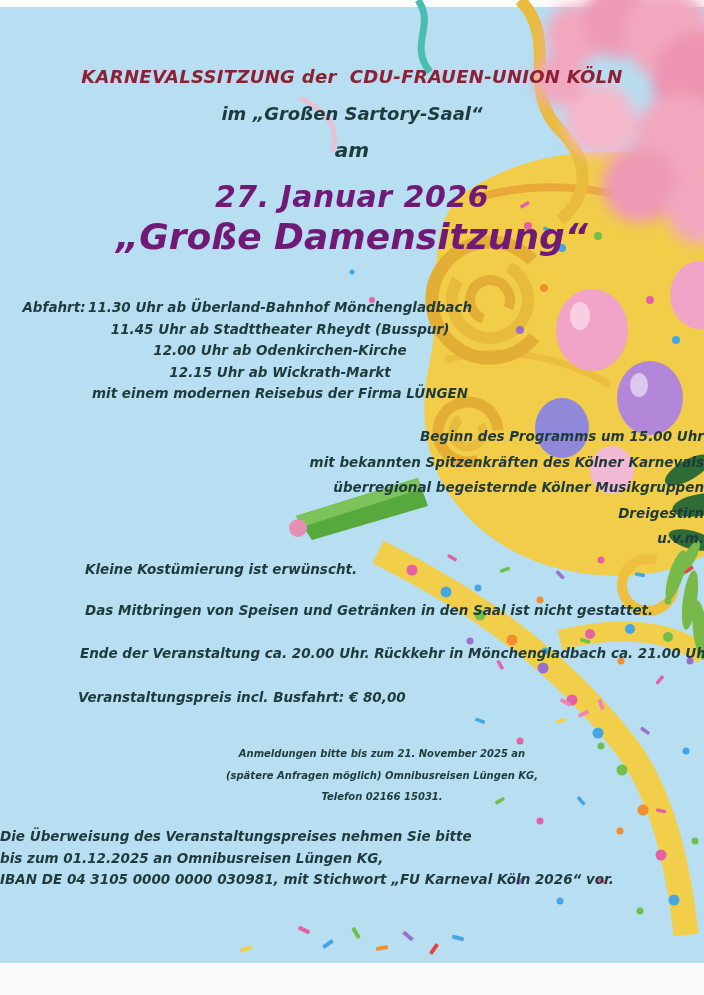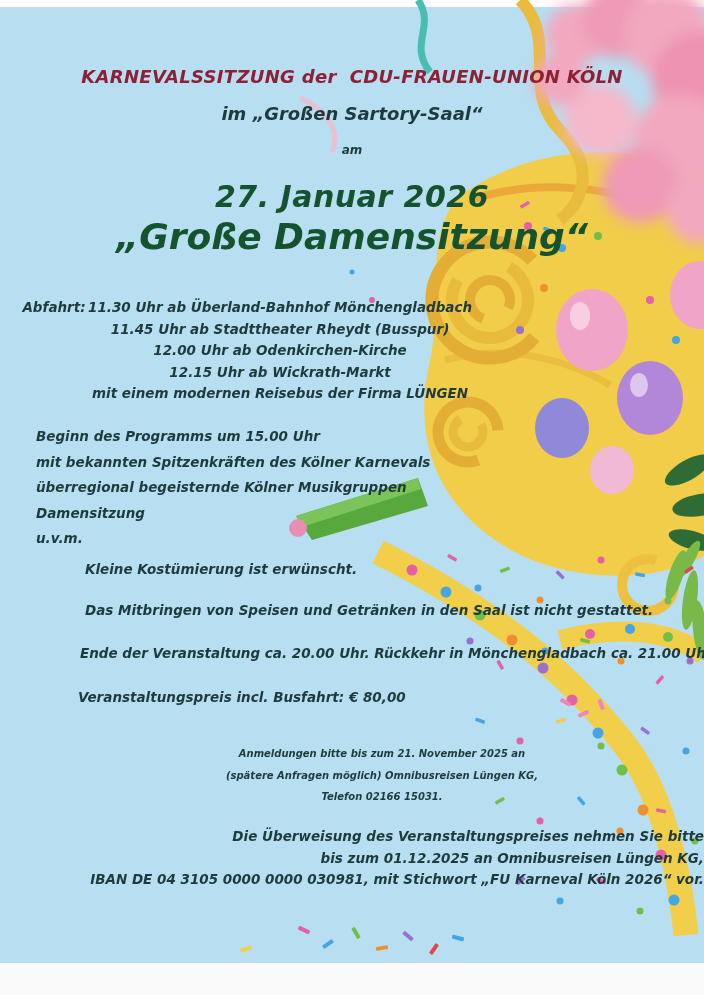--- a/index.html
+++ b/index.html
@@ -21,39 +21,39 @@
     inset: 0;
     width: 100%;
     height: 100%;
   }
   .txt { position: absolute; z-index: 2; }
   .line { white-space: pre; }
 
   .header { top: 58px; left: 0; right: 0; text-align: center; }
   .title1 { font-size: 18px; line-height: 37px; color: #8d2034; letter-spacing: 0.3px; }
   .title2 { font-size: 18px; line-height: 37px; }
-  .title3 { font-size: 12px; line-height: 36px; }
-
-  .event { top: 176px; left: 0; right: 0; text-align: center; color: #14532d; }
+  .title3 { font-size: 20px; line-height: 36px; }
+
+  .event { top: 176px; left: 0; right: 0; text-align: center; color: #701a75; }
   .event-date { font-size: 30px; line-height: 42px; letter-spacing: 0.5px; }
   .event-name { font-size: 36px; line-height: 38px; }
 
   .departure { top: 297px; left: 20px; display: flex; font-size: 13.5px; line-height: 21.5px; text-align: center; }
   .dep-label { width: 68px; flex: none; }
 
-  .program { top: 424px; left: 0; right: 0; text-align: left; font-size: 13.5px; line-height: 25.5px; padding-left: 36px; }
+  .program { top: 424px; left: 0; right: 0; text-align: right; font-size: 13.5px; line-height: 25.5px; padding-left: 36px; }
 
   .note { font-size: 13.5px; }
   .note-costume { top: 561px; left: 85px; }
   .note-food    { top: 602px; left: 85px; }
   .note-end     { top: 645px; left: 80px; }
   .note-price   { top: 689px; left: 78px; }
 
   .registration { top: 743px; left: 60px; right: 0; text-align: center; font-size: 10px; line-height: 21.7px; }
-  .payment      { top: 826px; left: 0; right: 0; text-align: right; font-size: 13.5px; line-height: 21.7px; }
+  .payment      { top: 826px; left: 0; right: 0; text-align: left; font-size: 13.5px; line-height: 21.7px; }
 </style>
 </head>
 <body>
 
 <div class="page">
 
   <svg class="deco" viewBox="0 0 704 995" preserveAspectRatio="none">
     <defs>
       <filter id="blur6" x="-50%" y="-50%" width="200%" height="200%">
           <feGaussianBlur stdDeviation="7"></feGaussianBlur>
@@ -224,21 +224,21 @@
       <div class="line">12.00 Uhr ab Odenkirchen-Kirche</div>
       <div class="line">12.15 Uhr ab Wickrath-Markt</div>
       <div class="line">mit einem modernen Reisebus der Firma LÜNGEN</div>
     </div>
   </section>
 
   <section class="txt program">
     <div class="line">Beginn des Programms um 15.00 Uhr</div>
     <div class="line">mit bekannten Spitzenkräften des Kölner Karnevals</div>
     <div class="line">überregional begeisternde Kölner Musikgruppen</div>
-    <div class="line">Damensitzung</div>
+    <div class="line">Dreigestirn</div>
     <div class="line">u.v.m.</div>
   </section>
 
   <div class="txt note note-food line">Das Mitbringen von Speisen und Getränken in den Saal ist nicht gestattet.</div>
   <div class="txt note note-costume line">Kleine Kostümierung ist erwünscht.</div>
   <div class="txt note note-end line">Ende der Veranstaltung ca. 20.00 Uhr. Rückkehr in Mönchengladbach ca. 21.00 Uhr.</div>
   <div class="txt note note-price line">Veranstaltungspreis incl. Busfahrt: € 80,00</div>
 
   <section class="txt registration">
     <div class="line">Anmeldungen bitte bis zum 21. November 2025 an</div>

